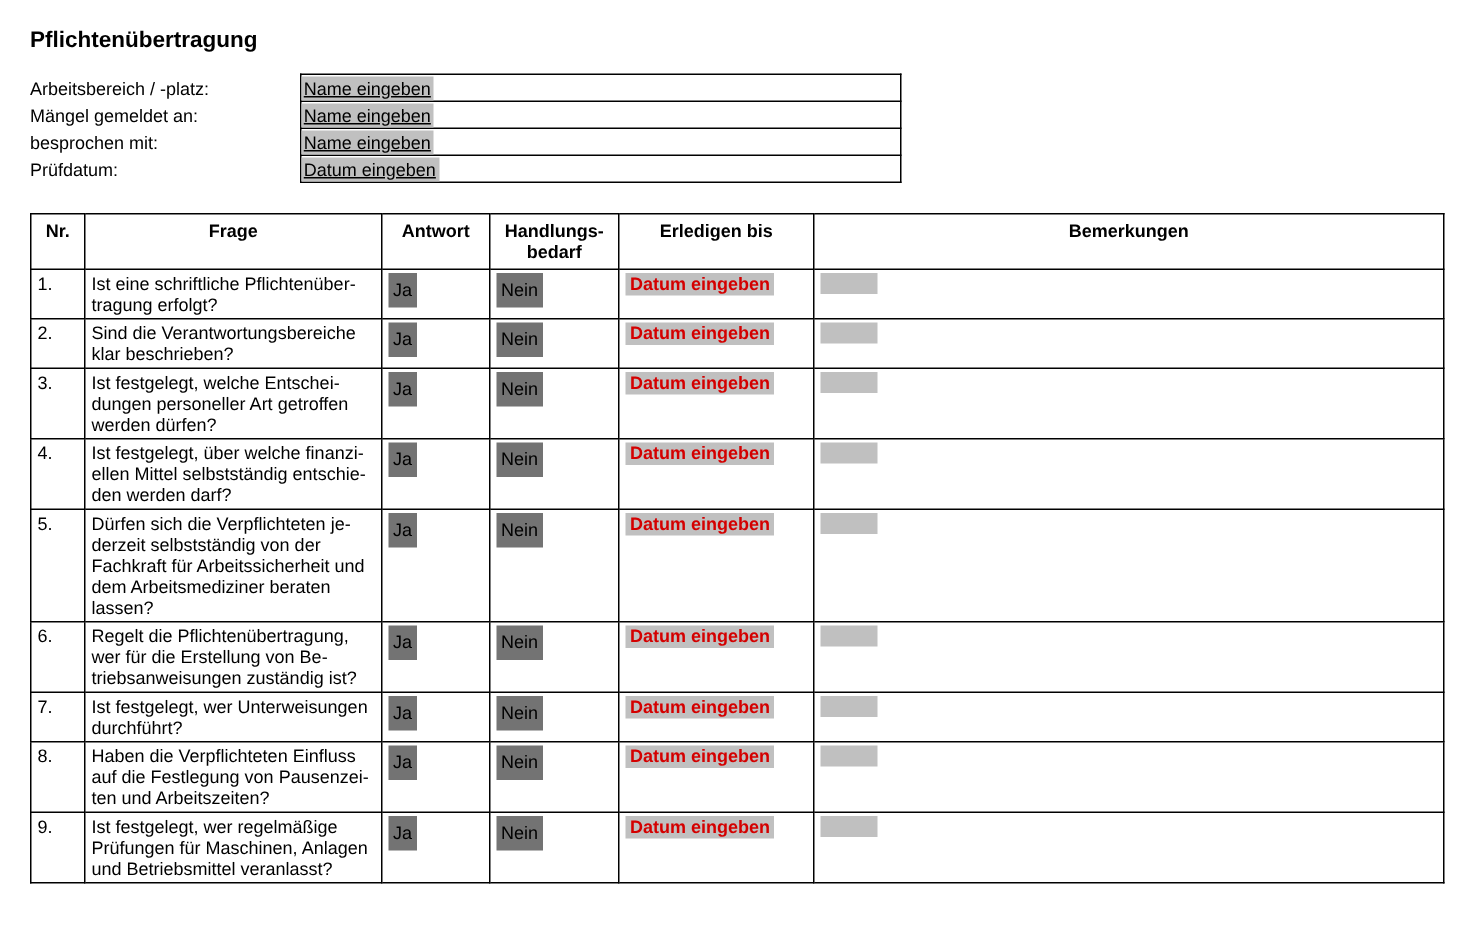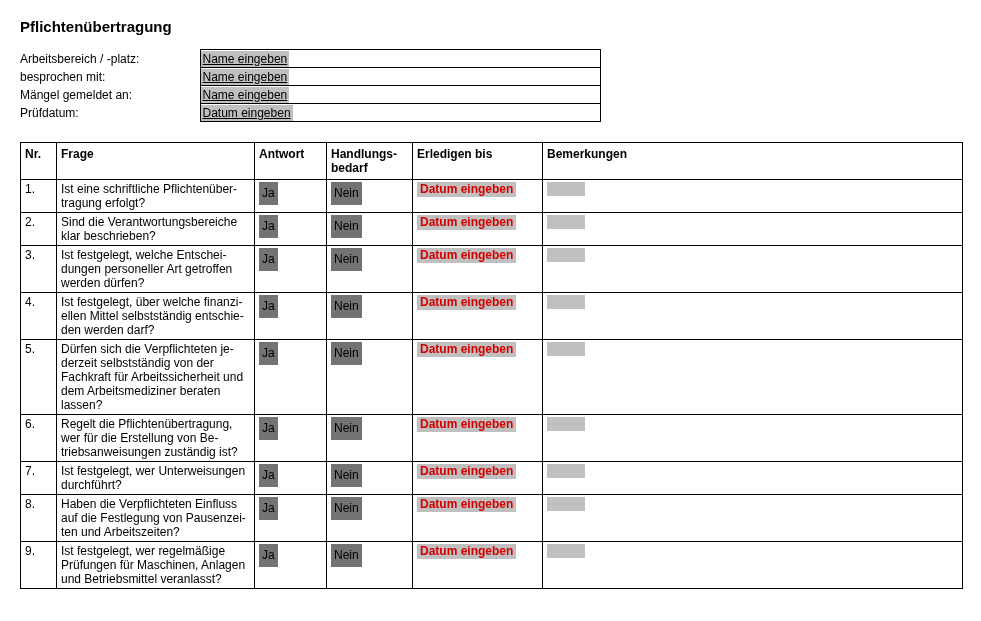--- a/index.html
+++ b/index.html
@@ -49,20 +49,21 @@
   }
   .main-table th, .main-table td {
     border: 1px solid #000;
     padding: 2px 4px;
     vertical-align: top;
     font-size: 12px;
     text-align: left;
   }
   .main-table th {
     font-weight: bold;
+    text-align: center;
     padding-top: 4px;
     padding-bottom: 4px;
   }
   .col-nr   { width: 36px; }
   .col-frage{ width: 198px; }
   .col-ant  { width: 72px; }
   .col-hand { width: 86px; }
   .col-erl  { width: 130px; }
   .col-bem  { width: 420px; }
   .num-cell { text-align: center; }
@@ -93,25 +94,25 @@
 
 <h1>Pflichtenübertragung</h1>
 
 <table class="meta-table">
   <tbody id="meta-body">
       <tr>
         <td class="meta-label">Arbeitsbereich / -platz:</td>
         <td class="meta-value-cell"><span class="ph">Name eingeben</span></td>
       </tr>
       <tr>
+        <td class="meta-label">Mängel gemeldet an:</td>
+        <td class="meta-value-cell"><span class="ph">Name eingeben</span></td>
+      </tr>
+      <tr>
         <td class="meta-label">besprochen mit:</td>
-        <td class="meta-value-cell"><span class="ph">Name eingeben</span></td>
-      </tr>
-      <tr>
-        <td class="meta-label">Mängel gemeldet an:</td>
         <td class="meta-value-cell"><span class="ph">Name eingeben</span></td>
       </tr>
       <tr>
         <td class="meta-label">Prüfdatum:</td>
         <td class="meta-value-cell"><span class="ph">Datum eingeben</span></td>
       </tr>
     </tbody>
 </table>
 
 <table class="main-table">

